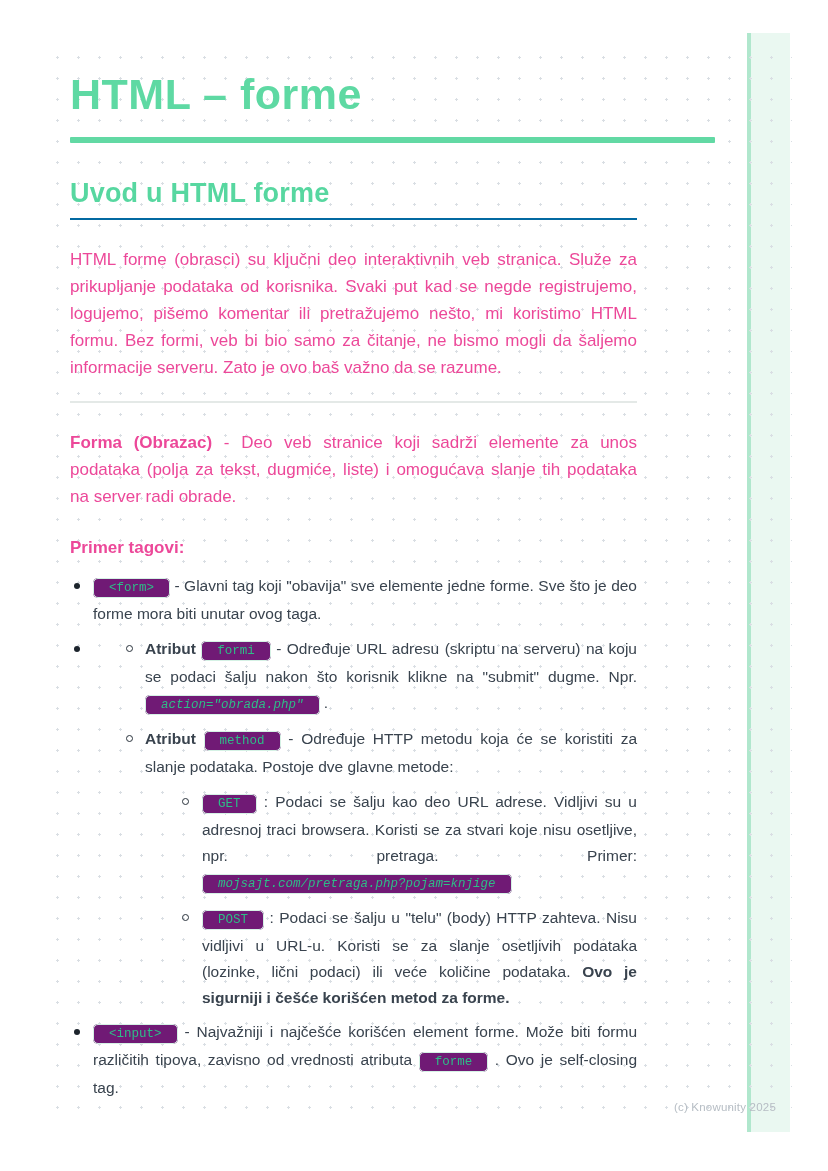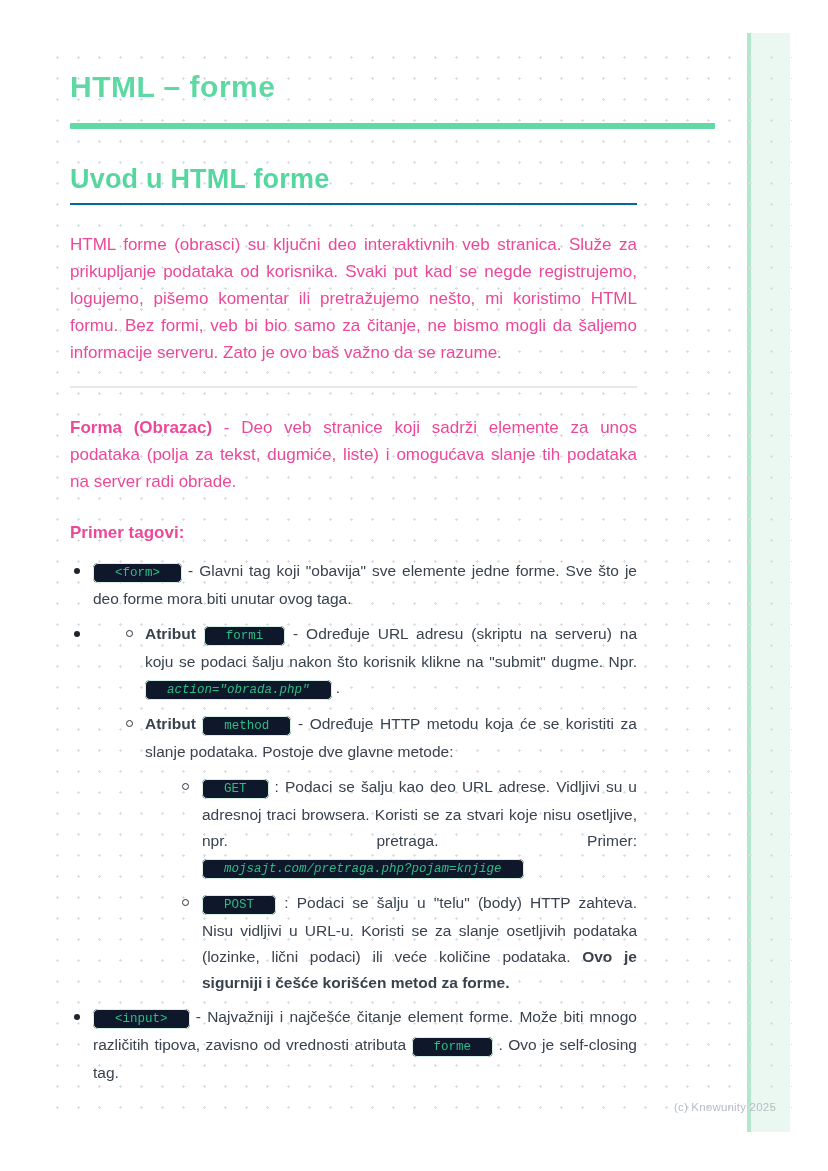--- a/index.html
+++ b/index.html
@@ -23,21 +23,21 @@
     position:absolute;left:40px;top:40px;width:752px;height:1080px;
     background-image:radial-gradient(circle,#d9dee3 1.3px,transparent 1.4px);
     background-size:21px 21px;background-position:7px 7px;
     z-index:1;pointer-events:none;
   }
 
   .content{position:absolute;left:70px;top:0;width:567px;z-index:2;}
 
   h1.doc-title{
     margin:0;padding-top:70px;
-    font-size:30px;line-height:1.12;font-weight:bold;
+    font-size:43px;line-height:1.12;font-weight:bold;
     color:#5ed9a3;letter-spacing:0.5px;
   }
   .title-rule{width:645px;height:6px;background:#62d9a4;margin-top:19px;border-radius:1px;}
 
   h2.section-heading{
     margin:36px 0 0 0;padding:0 0 9px 0;
     font-size:27px;line-height:1.1;font-weight:bold;
     color:#57d7a0;letter-spacing:0.2px;
     border-bottom:2px solid #0369a1;
   }
@@ -51,24 +51,24 @@
 
   .divider{border:none;border-top:2px solid #e4e9e7;margin:20px 0 0 0;width:567px;}
 
   
   .b{font-weight:bold;}
   .i{}
   .code,.codei{
     font-family:"Liberation Mono","DejaVu Sans Mono",monospace;
     font-size:12.5px;
     color:#2ebd87;
-    background:#0f172a;
+    background:#701a75;
     border:1px solid #d5f2e5;
     border-radius:5px;
-    padding:2px 21px;
+    padding:2px 15px;
     white-space:nowrap;
   }
   .codei{font-style:italic;}
 
   
   ul{list-style:none;margin:0;padding:0;}
   ul.lvl1{margin-top:12px;}
   li{
     position:relative;
     font-size:15.5px;line-height:26px;color:#39434e;
@@ -128,20 +128,20 @@
           <li><span class="b">Atribut</span><span> </span><span class="code">formi</span><span> - Određuje URL adresu (skriptu na serveru) na koju se podaci šalju nakon što korisnik klikne na "submit" dugme. </span><span class="i">Npr.</span><span> </span><span class="codei">action="obrada.php"</span><span> .</span></li>
           <li>
             <span><span class="b">Atribut</span><span> </span><span class="code">method</span><span> - Određuje HTTP metodu koja će se koristiti za slanje podataka. Postoje dve glavne metode:</span></span>
             <ul class="lvl3">
               <li><span class="code">GET</span><span> : Podaci se šalju kao deo URL adrese. Vidljivi su u adresnoj traci browsera. Koristi se za stvari koje nisu osetljive, npr. pretraga. </span><span class="i">Primer: </span><span class="codei">mojsajt.com/pretraga.php?pojam=knjige</span></li>
               <li><span class="code">POST</span><span> : Podaci se šalju u "telu" (body) HTTP zahteva. Nisu vidljivi u URL-u. Koristi se za slanje osetljivih podataka (lozinke, lični podaci) ili veće količine podataka. </span><span class="b">Ovo je sigurniji i češće korišćen metod za forme.</span></li>
             </ul>
           </li>
         </ul>
       </li>
-      <li><span class="code">&lt;input&gt;</span><span> - Najvažniji i najčešće čitanje element forme. Može biti mnogo različitih tipova, zavisno od vrednosti atributa </span><span class="code">forme</span><span> . Ovo je </span><span class="i">self-closing</span><span> tag.</span></li>
+      <li><span class="code">&lt;input&gt;</span><span> - Najvažniji i najčešće korišćen element forme. Može biti formu različitih tipova, zavisno od vrednosti atributa </span><span class="code">forme</span><span> . Ovo je </span><span class="i">self-closing</span><span> tag.</span></li>
     </ul>
 
   </div>
 
   <div class="page-footer">(c) Knowunity 2025</div>
 
 </div>
 
 </body></html>

